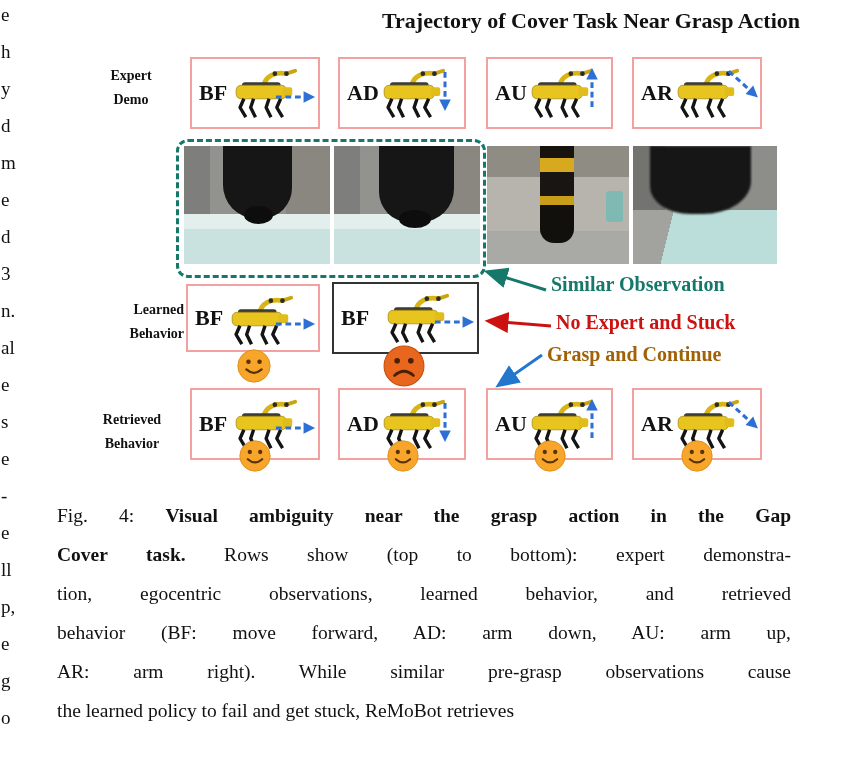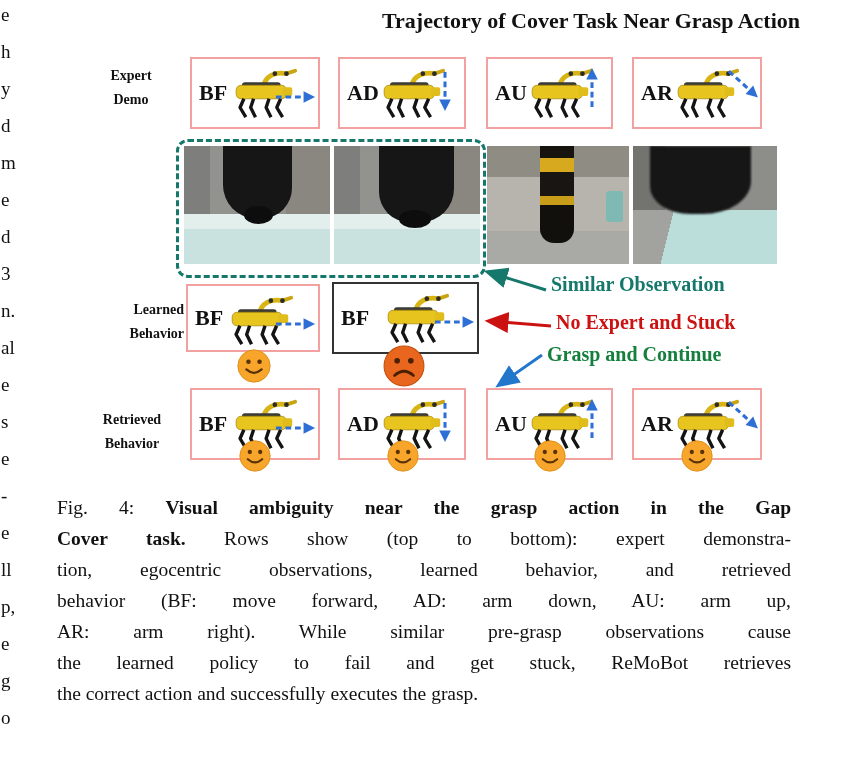--- a/index.html
+++ b/index.html
@@ -51,29 +51,29 @@
   .p4 .ph-arm{left:12%;top:0;width:70%;height:58%;border-radius:0 0 48% 40%;filter:blur(1px);}
   .p4 .ph-cloth{height:46%;background:linear-gradient(104deg,#a2a39f 0 26%,#bbdedb 26%);}
 
   .obs-frame{position:absolute;left:176px;top:139px;width:304px;height:133px;
              border:3px dashed #15786a;border-radius:12px;}
 
   
   .ann{position:absolute;font-size:20px;font-weight:bold;white-space:nowrap;}
   .ann.similar{color:#15786a;}
   .ann.stuck{color:#cc1111;}
-  .ann.grasp{color:#15803d;}
+  .ann.grasp{color:#a16207;}
 
   .overlay{position:absolute;left:0;top:0;pointer-events:none;}
 
   .face{position:absolute;}
 
   
   .caption{position:absolute;left:57px;top:492px;width:734px;font-size:19.5px;color:#111;}
-  .cap-line{line-height:31px;text-align:justify;text-align-last:justify;-moz-text-align-last:justify;}
+  .cap-line{line-height:31px;text-align:justify;text-align-last:justify;margin-top:8px;-moz-text-align-last:justify;}
   .cap-line:last-child{text-align-last:left;-moz-text-align-last:left;}
 
   .defs-svg{position:absolute;width:0;height:0;overflow:hidden;}
 </style>
 </head>
 <body>
 
 <svg class="defs-svg" aria-hidden="true">
   <defs>
     <symbol id="robot-dog" viewBox="0 0 90 60">
@@ -308,16 +308,15 @@
       <use href="#face-happy"></use>
     </svg>
 
   <div class="caption">
     <div class="cap-line"><span>Fig. 4: </span><b>Visual ambiguity near the grasp action in the Gap</b></div>
     <div class="cap-line"><b>Cover task.</b><span> Rows show (top to bottom): expert demonstra-</span></div>
     <div class="cap-line">tion, egocentric observations, learned behavior, and retrieved</div>
     <div class="cap-line">behavior (BF: move forward, AD: arm down, AU: arm up,</div>
     <div class="cap-line">AR: arm right). While similar pre-grasp observations cause</div>
     <div class="cap-line">the learned policy to fail and get stuck, ReMoBot retrieves</div>
-    <div class="cap-line">the correct action and successfully executes the grasp.</div>
   </div>
 
 </div>
 
 </body></html>

